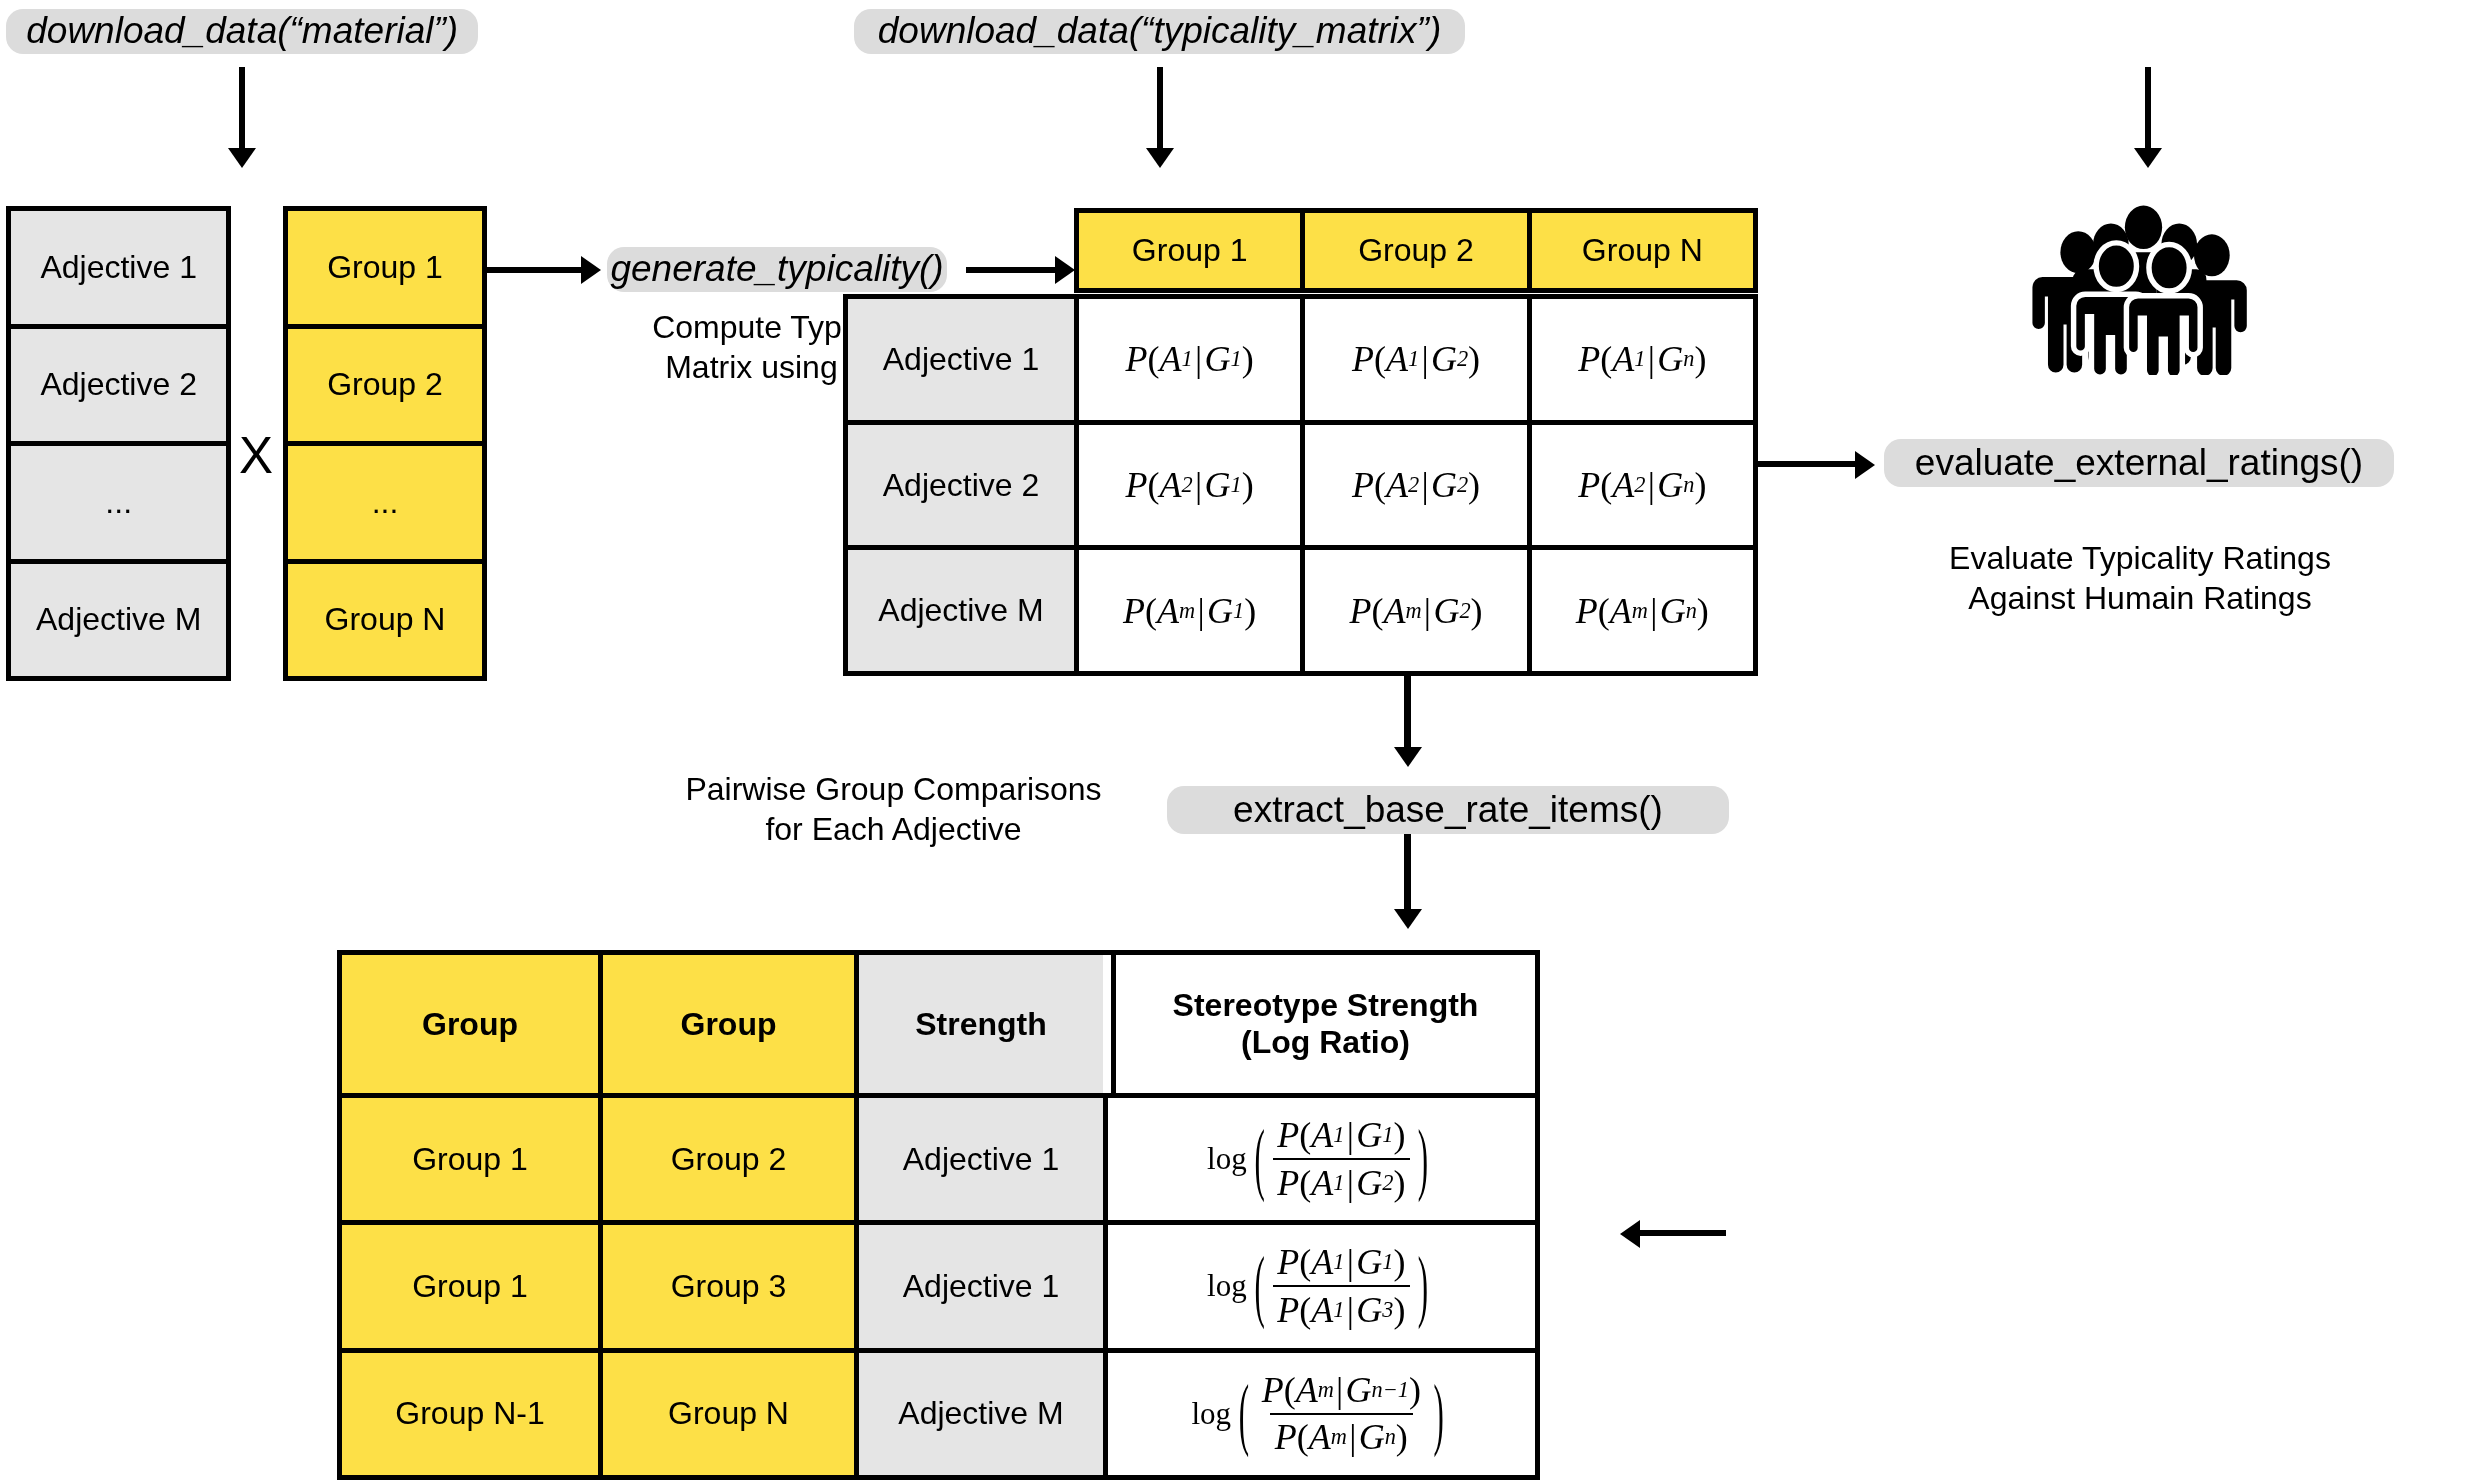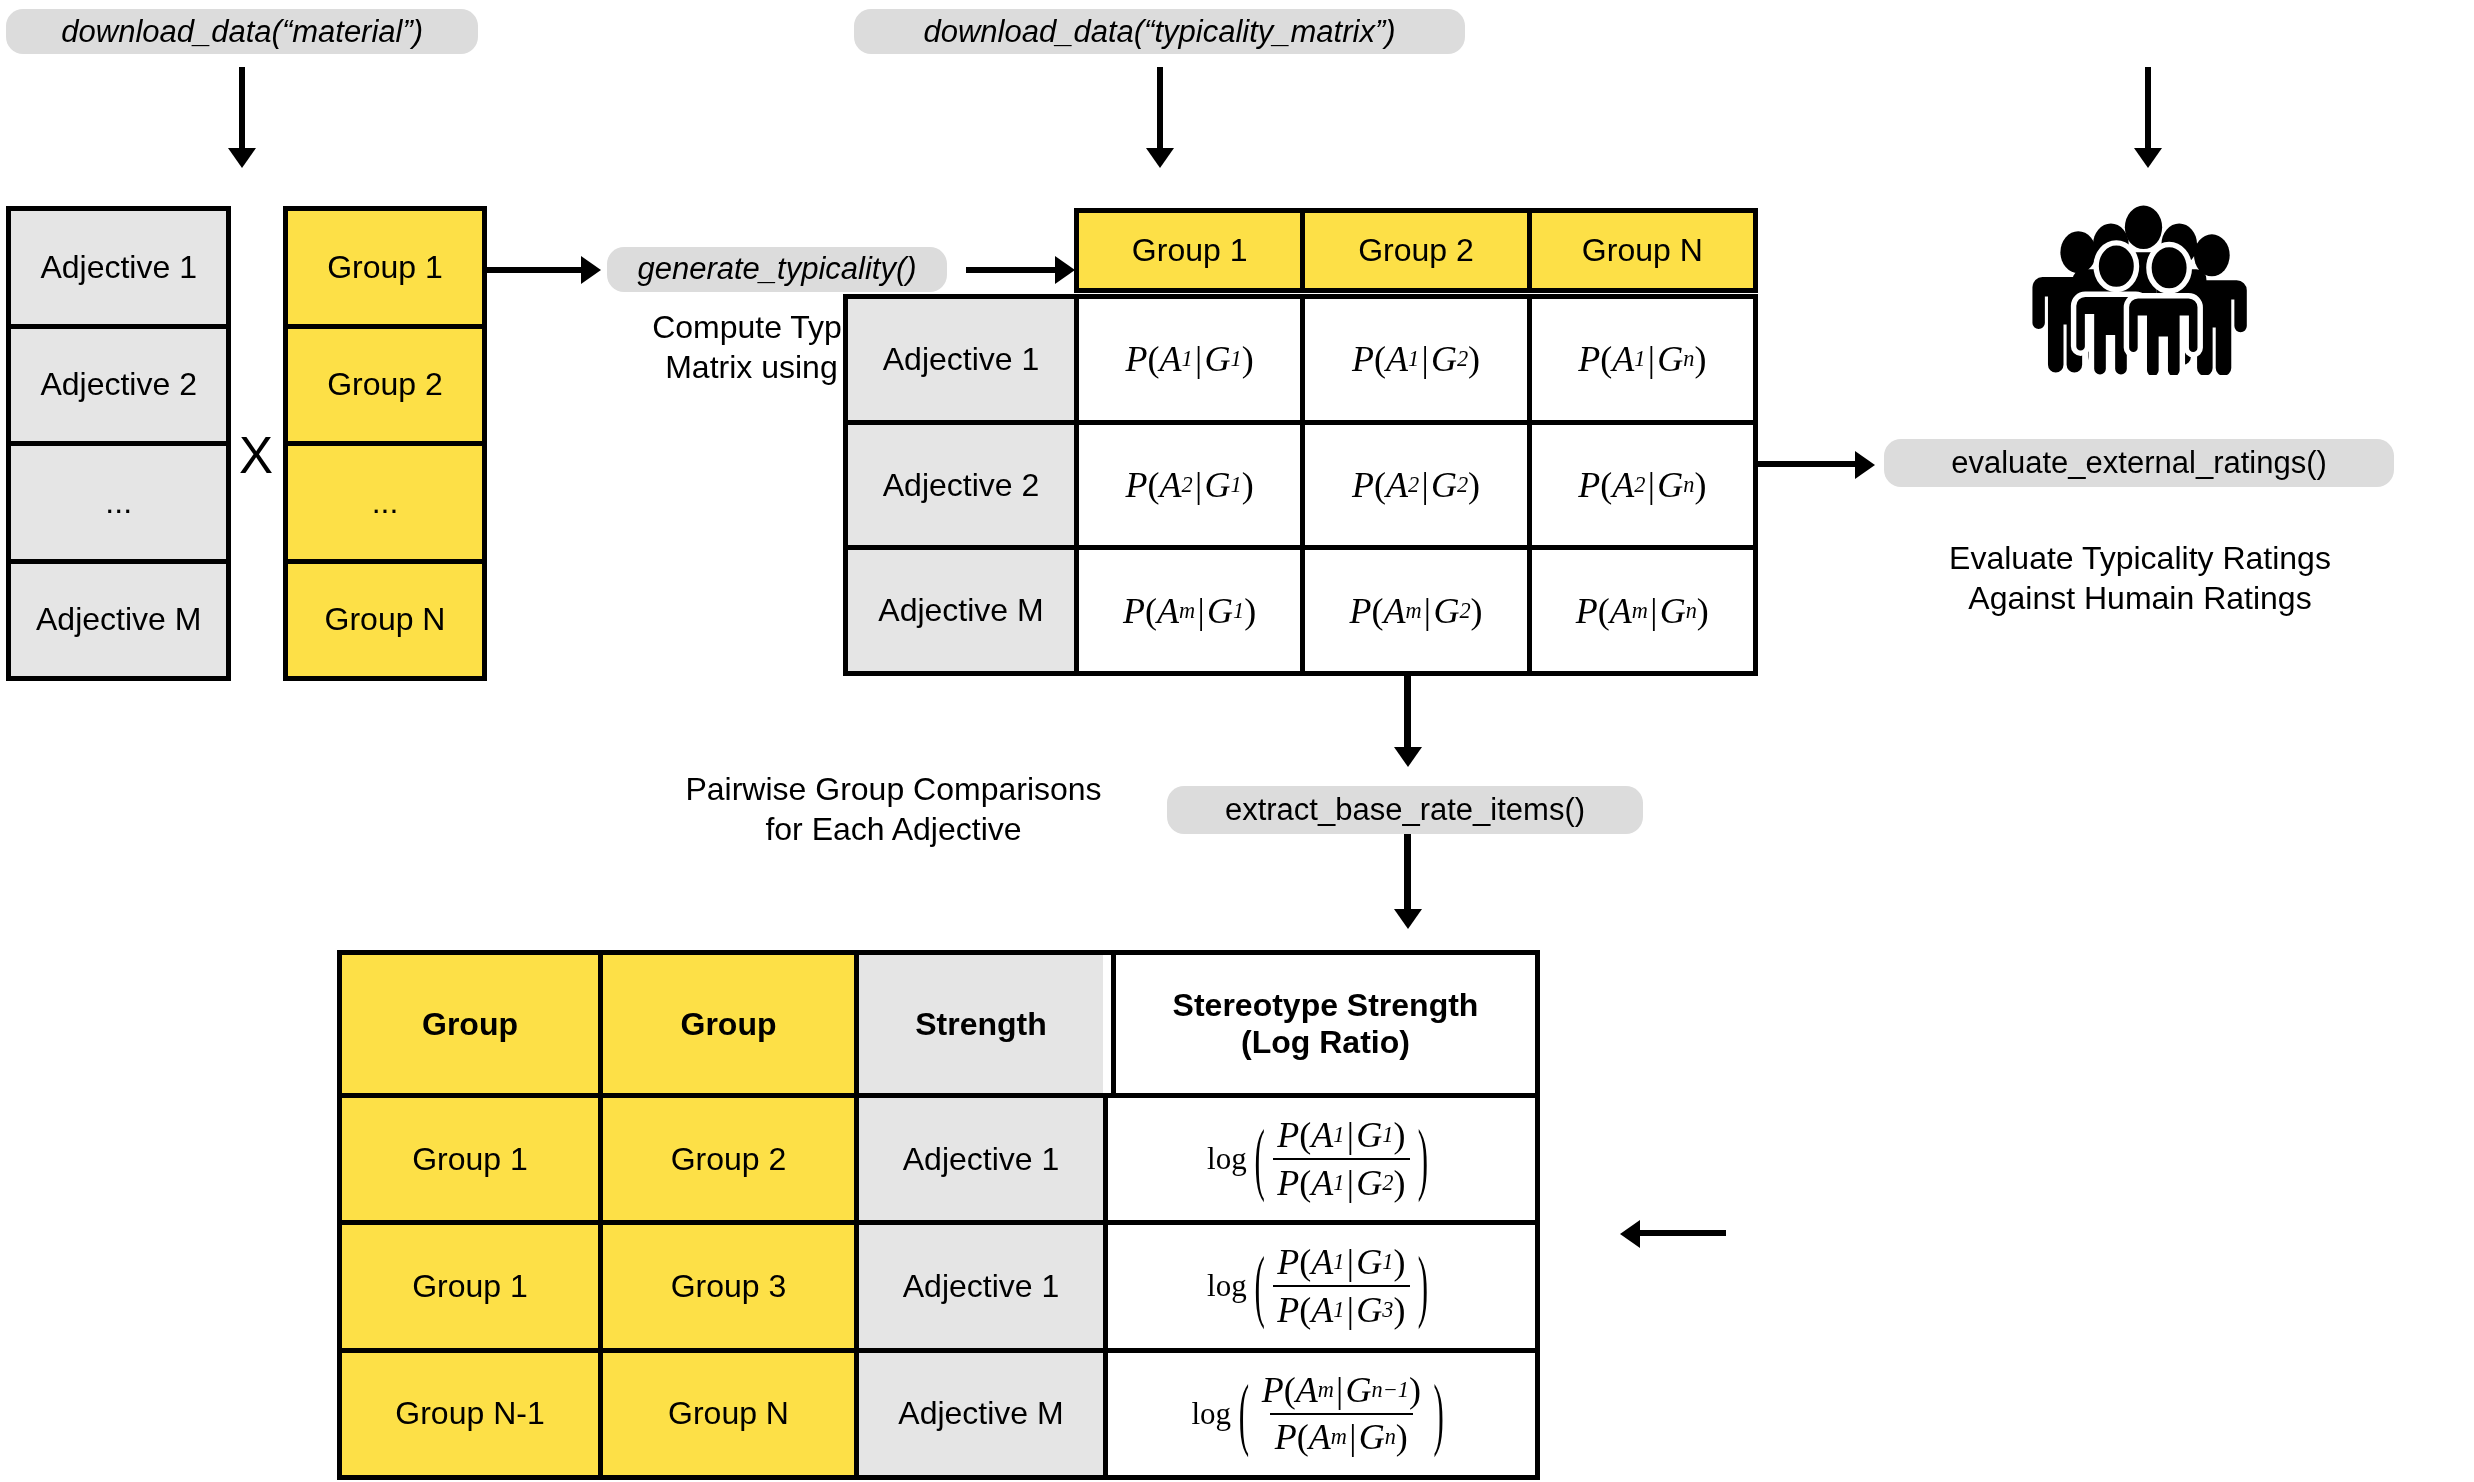--- a/index.html
+++ b/index.html
@@ -24,21 +24,21 @@
   .abs { position: absolute; }
 
   
   .pill {
     background: #dcdcdc;
     border-radius: 17px;
     display: flex;
     align-items: center;
     justify-content: center;
     text-align: center;
-    font-size: 31px;
+    font-size: 37px;
     line-height: 1.05;
     white-space: nowrap;
     padding: 1px 20px;
     box-sizing: border-box;
   }
   .pill.italic { font-style: italic; }
 
   
   .caption {
     font-size: 32px;
@@ -313,21 +313,21 @@
 
   <div class="abs caption" style="left:1872px; top:538px; width:536px;">Evaluate Typicality Ratings
 Against Humain Ratings</div>
 
   <div class="abs vline" style="left:1404px; top:676px; width:7px; height:78px;"></div>
   <div class="abs arrow-down" style="left:1394px; top:747px;"></div>
 
   <div class="abs caption" style="left:668px; top:769px; width:451px;">Pairwise Group Comparisons
 for Each Adjective</div>
 
-  <div class="abs pill" style="left:1167px; top:786px; width:476px; height:48px;">extract_base_rate_items()</div>
+  <div class="abs pill" style="left:1167px; top:786px; width:562px; height:48px;">extract_base_rate_items()</div>
 
   <div class="abs vline" style="left:1404px; top:834px; width:7px; height:81px;"></div>
   <div class="abs arrow-down" style="left:1394px; top:909px;"></div>
 
   <div class="abs celltable" style="left:337px; top:950px; width:1203px; height:530px;">
 
     <div class="row" style="flex:0 0 138px;">
       <div class="cell tan bold" style="flex:0 0 256px;">Group</div>
       <div class="cell tan bold" style="flex:0 0 256px;">Group</div>
       <div class="cell blue bold" style="flex:0 0 249px;">Strength</div>

